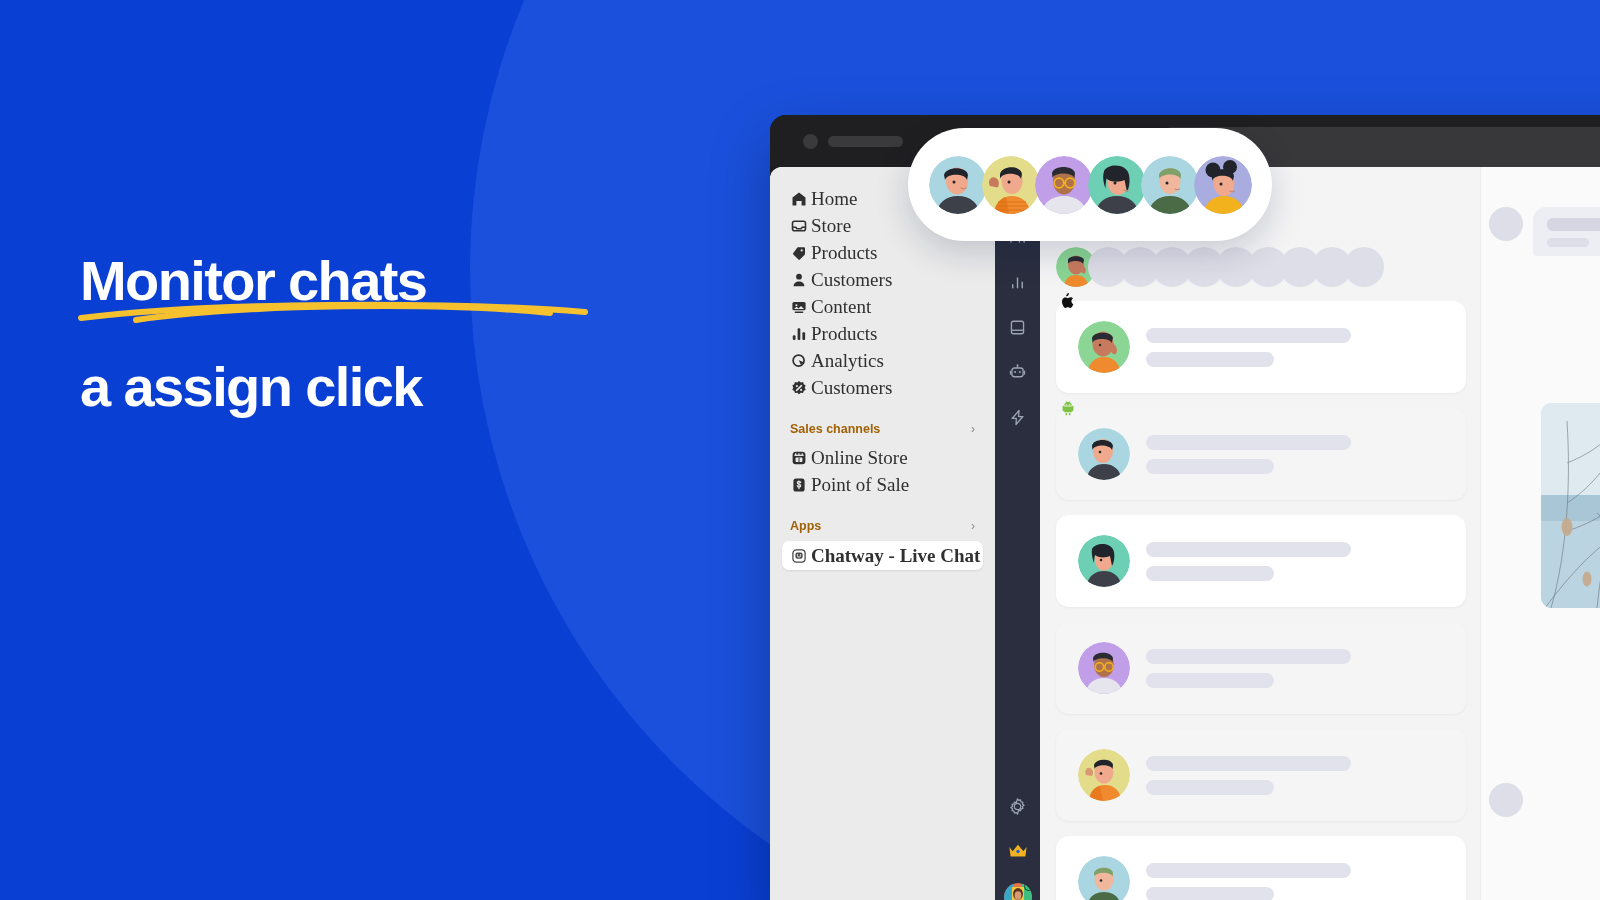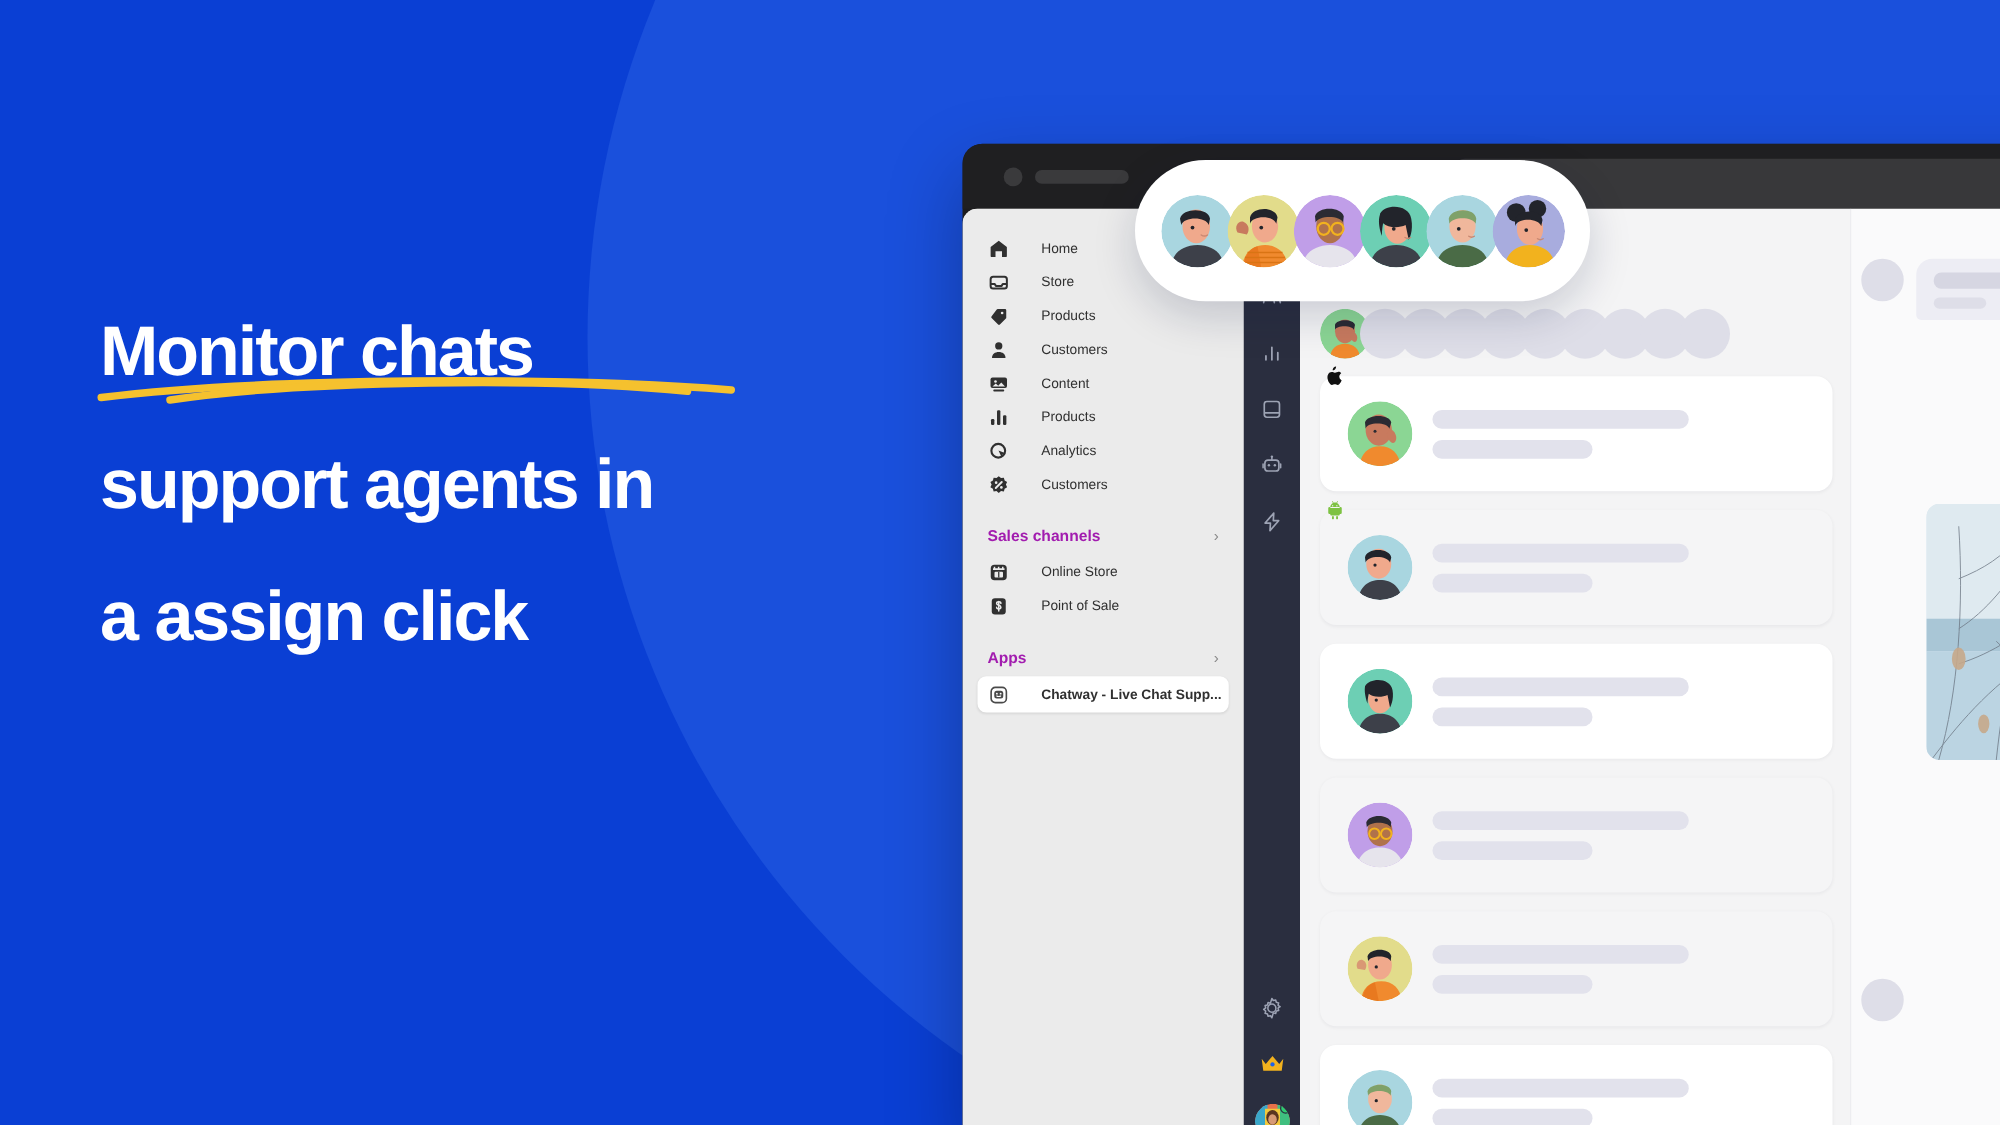--- a/index.html
+++ b/index.html
@@ -94,43 +94,44 @@
 
   
   .shop-nav{
     width:225px;
     flex:0 0 225px;
     background:#EBEBEB;
     padding:18px 12px 0 12px;
   }
   .nav-item{
     display:flex; align-items:center;
-    gap:26px;
+    gap:4px;
     height:27px;
     padding:0 8px;
     border-radius:7px;
     color:#303030;
-    font-size:11px;
+    font-size:19px;
     font-weight:500;
     cursor:pointer;
+    font-family:Liberation Serif, serif;
   }
   .nav-item .ico{
     width:17px; height:17px;
     display:flex; align-items:center; justify-content:center;
     flex:0 0 17px;
   }
   .nav-item .ico svg{ display:block; }
   .nav-section{
     display:flex; align-items:center; justify-content:space-between;
     margin-top:16px; margin-bottom:3px;
     padding:0 8px;
     height:24px;
   }
   .nav-section-label{
-    color:#a21caf;
+    color:#a16207;
     font-size:12.5px;
     font-weight:700;
   }
   .nav-section-arrow{ color:#8A8A8A; font-size:12px; line-height:1; }
   .nav-item.app-active{
     background:#FFFFFF;
     font-weight:700;
     box-shadow:0 1px 2px rgba(0,0,0,.09);
     height:29px;
     white-space:nowrap;
@@ -282,21 +283,20 @@
 <div class="hero-bg">
   <div class="hero-bg-accent"></div>
 </div>
 
 <div class="headline">
   <div class="headline-line">Monitor chats</div>
   <svg class="underline-svg ul-1" width="510" height="24" viewBox="0 0 510 24">
     <path d="M3 20 C 130 4, 370 3, 507 14" stroke="#F5C12E" stroke-width="6" fill="none" stroke-linecap="round"></path>
   </svg>
 
-  <div class="headline-line">support agents in</div>
 
   <div class="headline-line">a assign click</div>
   <svg class="underline-svg ul-2" width="420" height="26" viewBox="0 0 420 26">
     <path d="M3 22 C 110 6, 310 4, 417 15" stroke="#F5C12E" stroke-width="6" fill="none" stroke-linecap="round"></path>
   </svg>
 </div>
 
 <div class="browser">
 
   <div class="browser-chrome">

